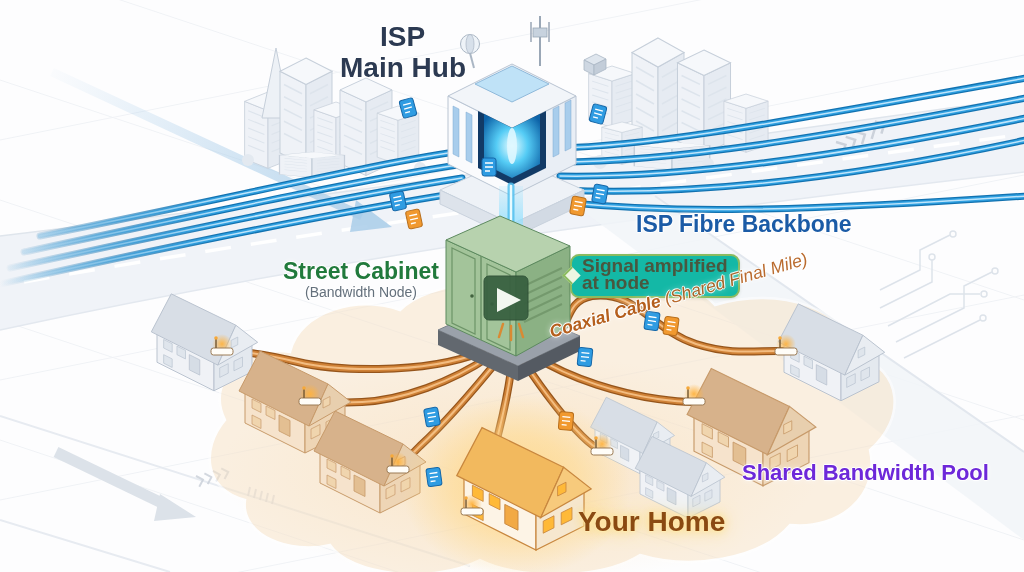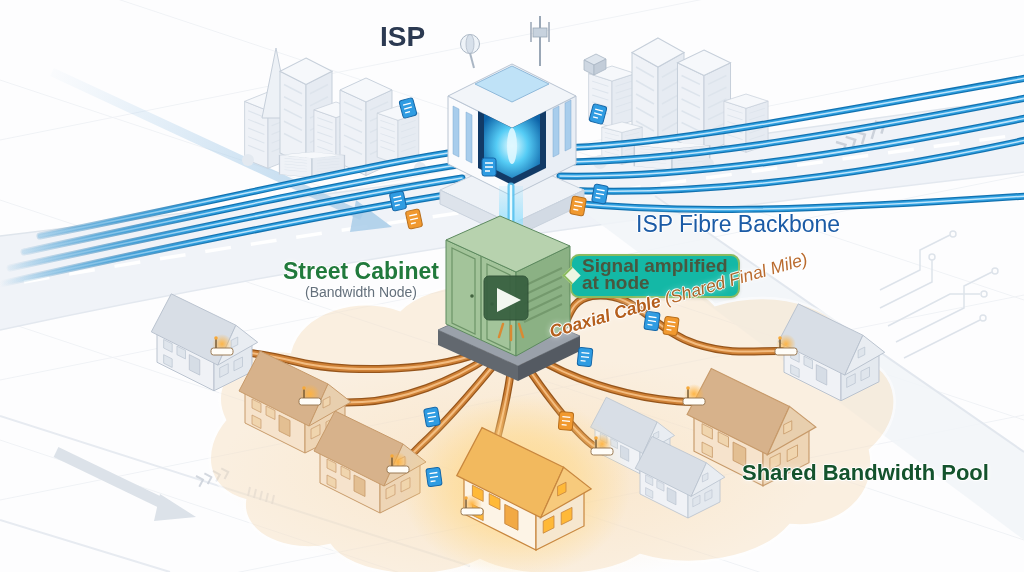--- a/index.html
+++ b/index.html
@@ -3,36 +3,36 @@
 <meta charset="utf-8">
 <style>
   html,body{margin:0;padding:0;background:#fff;}
   .stage{position:relative;width:1024px;height:572px;overflow:hidden;background:#fdfdfe;
          font-family:"Liberation Sans",sans-serif;}
   .stage svg{position:absolute;left:0;top:0;}
   .lbl{position:absolute;white-space:nowrap;
        text-shadow:0 1px 0 #fff,0 -1px 0 #fff,1px 0 0 #fff,-1px 0 0 #fff,0 0 6px rgba(255,255,255,.9);}
   #lbl-hub{left:340px;top:21px;width:125px;text-align:center;font-size:28px;font-weight:bold;
            color:#2c3a52;line-height:31px;}
-  #lbl-backbone{left:636px;top:211px;font-size:23px;font-weight:normal;color:#1b5ba6;}
+  #lbl-backbone{left:636px;top:211px;font-size:23px;font-weight:bold;color:#1b5ba6;}
   #lbl-cabinet{left:270px;top:258px;width:182px;text-align:center;}
   #lbl-cabinet .t1{font-size:23px;font-weight:bold;color:#217a3c;line-height:26px;}
   #lbl-cabinet .t2{font-size:14px;color:#64707c;line-height:17px;}
   #callout{position:absolute;left:570px;top:254px;background:#14b8a6;border:2px solid #8abb60;
            border-radius:9px;padding:1px 10px 5px;font-size:19px;font-weight:bold;color:#49573f;
            line-height:17px;box-shadow:0 1px 3px rgba(60,90,40,.15);}
   #callout:before{content:"";position:absolute;left:-7px;top:13px;width:11px;height:11px;
            background:#edf6e2;border-left:2px solid #8abb60;border-bottom:2px solid #8abb60;
            transform:rotate(45deg);}
   #lbl-coax{left:550px;top:322px;transform:rotate(-16deg);transform-origin:0 50%;
             font-size:17.5px;font-style:italic;color:#b55f1d;}
   #lbl-coax .c1{font-weight:bold;}
   #lbl-coax .c2{font-weight:500;opacity:.92;}
   #lbl-pool{left:742px;top:460px;}
-  #lbl-pool .t1{font-size:22px;font-weight:bold;color:#14532d;line-height:26px;}
+  #lbl-pool .t1{font-size:22px;font-weight:bold;color:#6d28d9;line-height:26px;}
   #lbl-pool .t2{font-size:15px;color:#8d8577;line-height:19px;}
   #lbl-home{left:578px;top:506px;font-size:28px;font-weight:bold;color:#8a4a12;
             text-shadow:0 0 5px #ffe9a8,0 0 10px #ffdf8e,0 0 18px #ffd97e,0 1px 0 #fff3cf;}
 </style>
 </head>
 <body>
 
 <div class="stage">
 <svg width="1024" height="572" viewBox="0 0 1024 572">
 <defs>
@@ -373,20 +373,21 @@
     <use href="#pkt" transform="translate(414,219) rotate(-12)"></use>
     <use href="#pkt" transform="translate(578,206) rotate(10)"></use>
     <use href="#pkt" transform="translate(671,326) rotate(8)"></use>
     <use href="#pkt" transform="translate(566,421) rotate(5)"></use>
   </g>
 </g>
 </svg>
 
 <div class="lbl" id="lbl-hub">
   <div>ISP</div>
+  <div>Main Hub</div>
 </div>
 
 <div class="lbl" id="lbl-backbone">ISP Fibre Backbone</div>
 
 <div class="lbl" id="lbl-cabinet">
   <div class="t1">Street Cabinet</div>
   <div class="t2">(Bandwidth Node)</div>
 </div>
 
 <div id="callout">
@@ -396,13 +397,14 @@
 
 <div class="lbl" id="lbl-coax">
   <span class="c1">Coaxial Cable</span>
   <span class="c2">(Shared Final Mile)</span>
 </div>
 
 <div class="lbl" id="lbl-pool">
   <div class="t1">Shared Bandwidth Pool</div>
 </div>
 
+<div class="lbl" id="lbl-home">Your Home</div>
 </div>
 
 </body></html>

